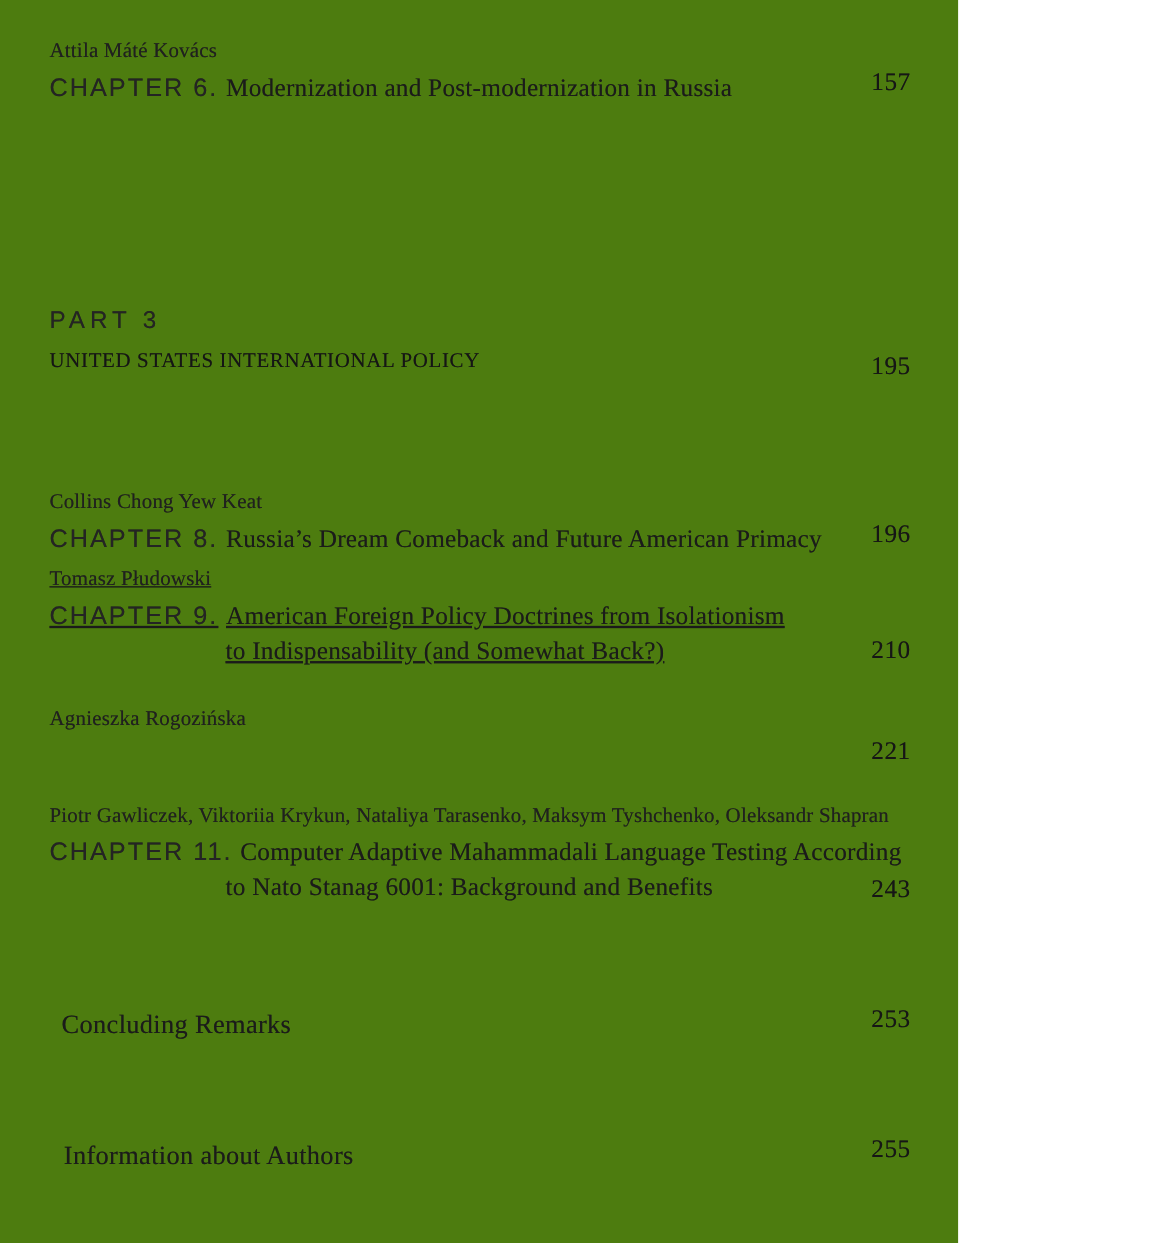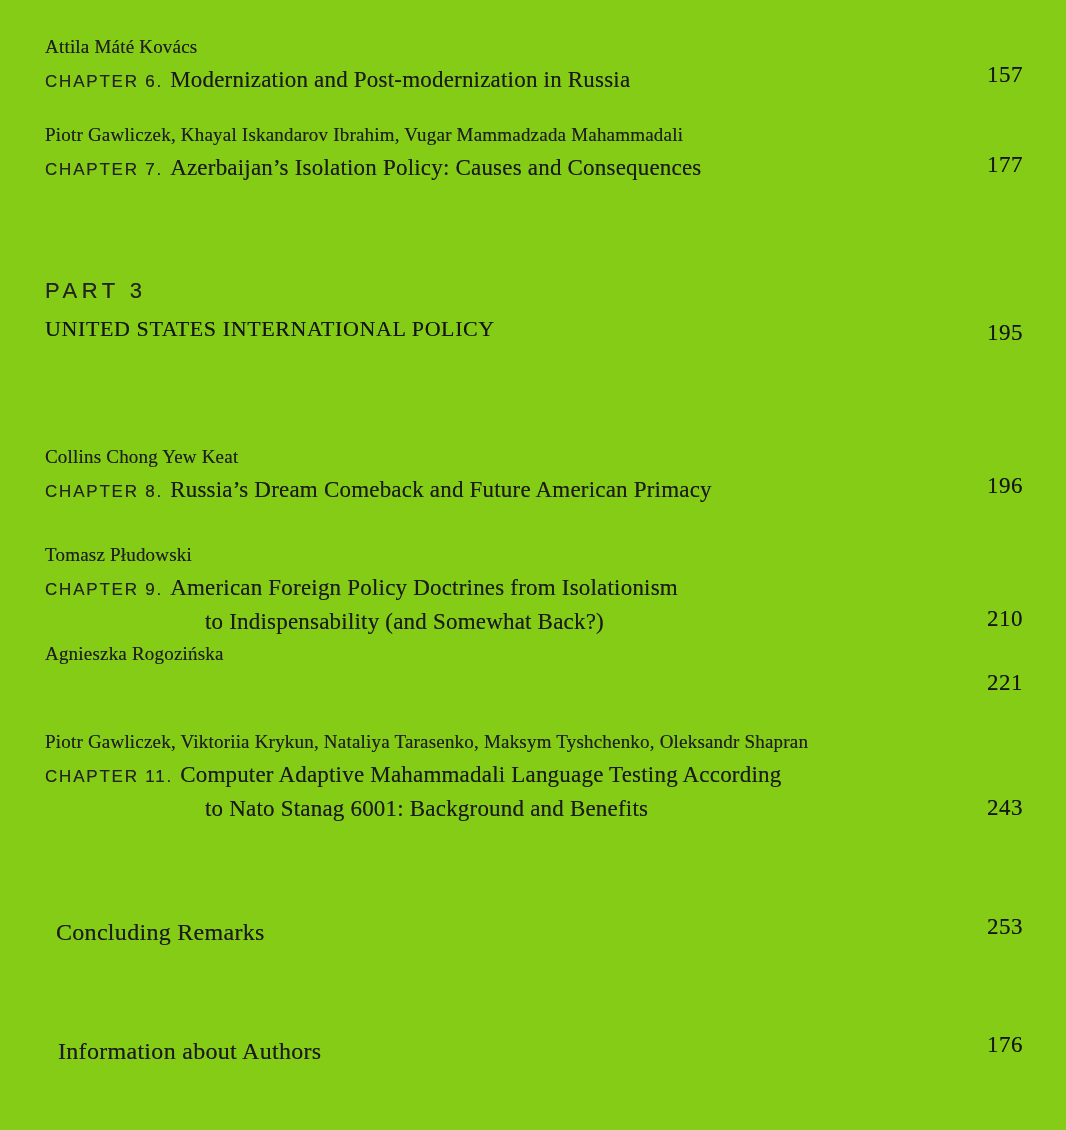--- a/index.html
+++ b/index.html
@@ -1,62 +1,62 @@
 <!DOCTYPE html>
 <html><head>
 <meta charset="utf-8">
 <style>
   html, body { margin: 0; padding: 0; background: #ffffff; }
   .page {
     position: relative;
-    width: 1066px;
+    width: 871px;
     height: 1130px;
-    background: #84cc16;
+    background: #4d7c0f;
     color: #1b1b1b;
     font-family: "Liberation Serif", serif;
     overflow: hidden;
     text-shadow: 0 0 0.6px rgba(20,20,20,0.55);
   }
   .entry { position: absolute; left: 45px; right: 43px; }
   .authors {
     font-size: 19px;
     line-height: 22px;
     letter-spacing: 0.2px;
     color: #202020;
   }
   .chline {
     font-size: 23px;
     line-height: 27px;
     margin-top: 8px;
     letter-spacing: 0.2px;
   }
   .chlabel {
     font-family: "Liberation Sans", sans-serif;
-    font-size: 17px;
+    font-size: 23px;
     letter-spacing: 1.8px;
     color: #242424;
     margin-right: 7px;
   }
   .cont { margin-left: 160px; margin-top: 5px; }
   .pagenum {
     position: absolute;
     right: 0;
     font-size: 23px;
     letter-spacing: 0.5px;
     color: #161616;
   }
   .part-label {
     font-family: "Liberation Sans", sans-serif;
     font-size: 22px;
     letter-spacing: 4.5px;
     color: #242424;
     line-height: 22px;
   }
   .part-title {
-    font-size: 22px;
+    font-size: 19px;
     line-height: 34px;
     letter-spacing: 0.6px;
     margin-top: 10px;
     color: #151515;
   }
   .backline {
     font-size: 24px;
     line-height: 28px;
     letter-spacing: 0.3px;
     color: #1b1b1b;
@@ -68,43 +68,36 @@
 <div class="page">
 
   <div class="entry" style="top:36px;">
     <div class="authors">Attila Máté Kovács</div>
     <div class="chline">
       <span class="chlabel">CHAPTER 6.</span><span>Modernization and Post-modernization in Russia</span>
     </div>
     <div class="pagenum" style="top:26px;">157</div>
   </div>
 
-  <div class="entry" style="top:124px;">
-    <div class="authors">Piotr Gawliczek, Khayal Iskandarov Ibrahim, Vugar Mammadzada Mahammadali</div>
-    <div class="chline">
-      <span class="chlabel">CHAPTER 7.</span><span>Azerbaijan’s Isolation Policy: Causes and Consequences</span>
-    </div>
-    <div class="pagenum" style="top:28px;">177</div>
-  </div>
 
   <div class="entry" style="top:280px;">
     <div class="part-label">PART 3</div>
     <div class="part-title">UNITED STATES INTERNATIONAL POLICY</div>
     <div class="pagenum" style="top:40px;">195</div>
   </div>
 
   <div class="entry" style="top:446px;">
     <div class="authors">Collins Chong Yew Keat</div>
     <div class="chline">
       <span class="chlabel">CHAPTER 8.</span><span>Russia’s Dream Comeback and Future American Primacy</span>
     </div>
     <div class="pagenum" style="top:27px;">196</div>
   </div>
 
-  <div class="entry" style="top:544px;">
+  <div class="entry" style="top:516px;text-decoration:underline;">
     <div class="authors">Tomasz Płudowski</div>
     <div class="chline">
       <span class="chlabel">CHAPTER 9.</span><span>American Foreign Policy Doctrines from Isolationism</span>
     </div>
     <div class="chline cont">to Indispensability (and Somewhat Back?)</div>
     <div class="pagenum" style="top:62px;">210</div>
   </div>
 
   <div class="entry" style="top:643px;">
     <div class="authors">Agnieszka Rogozińska</div>
@@ -120,16 +113,16 @@
     <div class="pagenum" style="top:64px;">243</div>
   </div>
 
   <div class="entry" style="top:918px; left:56px;">
     <div class="backline">Concluding Remarks</div>
     <div class="pagenum" style="top:-4px;">253</div>
   </div>
 
   <div class="entry" style="top:1037px; left:58px;">
     <div class="backline">Information about Authors</div>
-    <div class="pagenum" style="top:-5px;">176</div>
+    <div class="pagenum" style="top:-5px;">255</div>
   </div>
 
 </div>
 
 </body></html>

